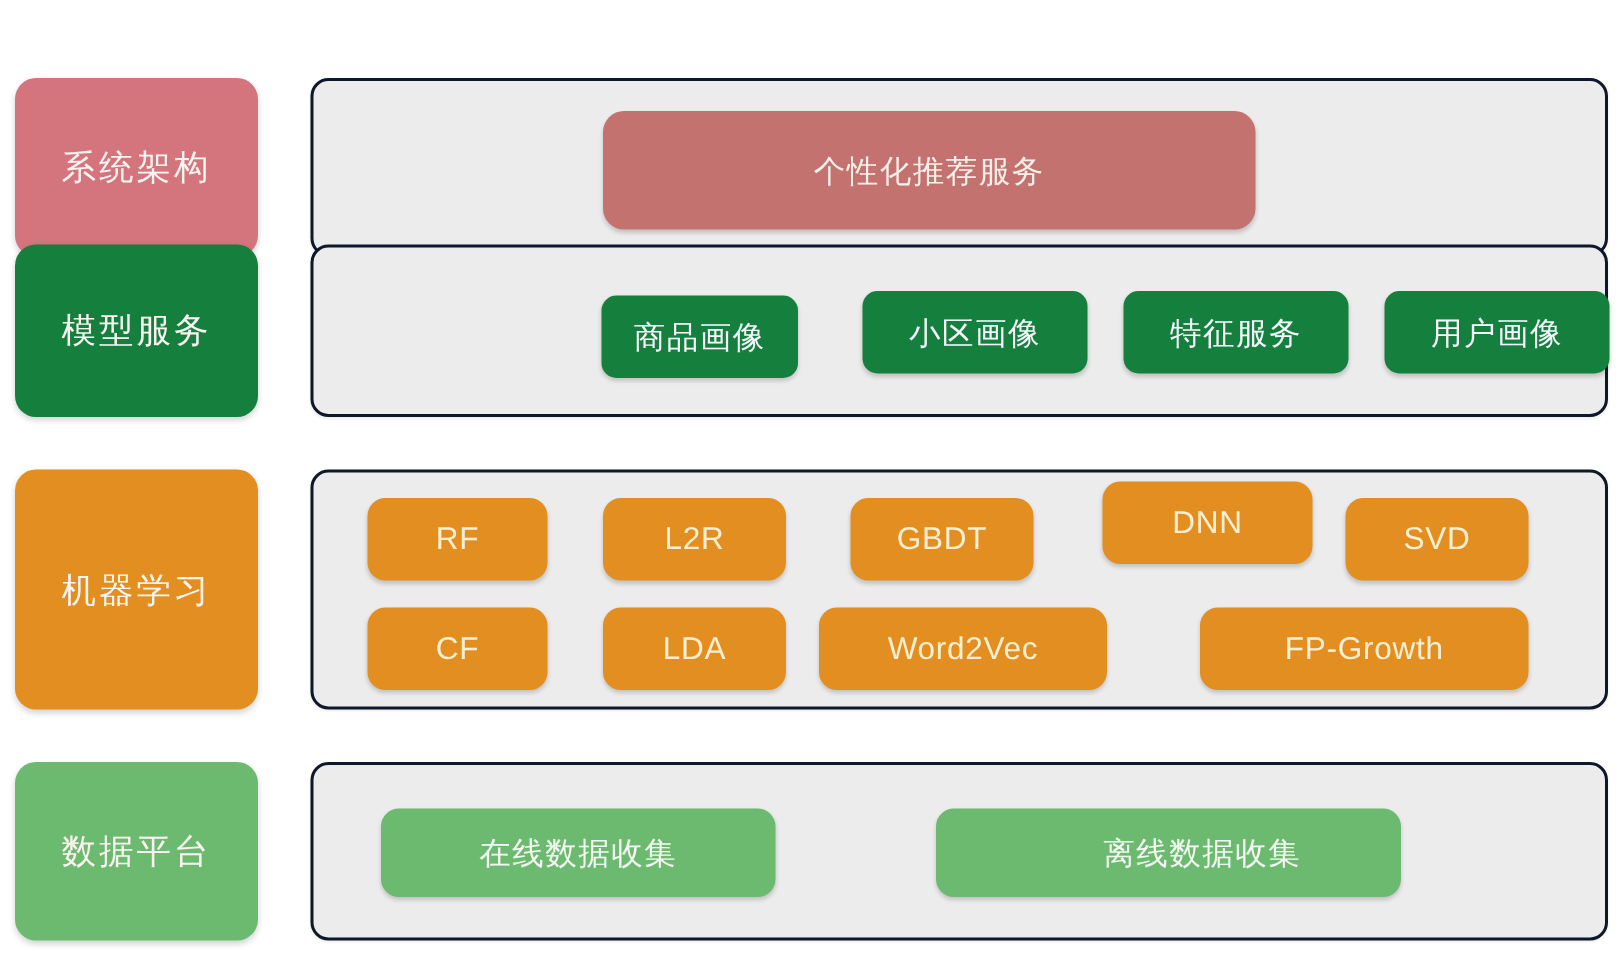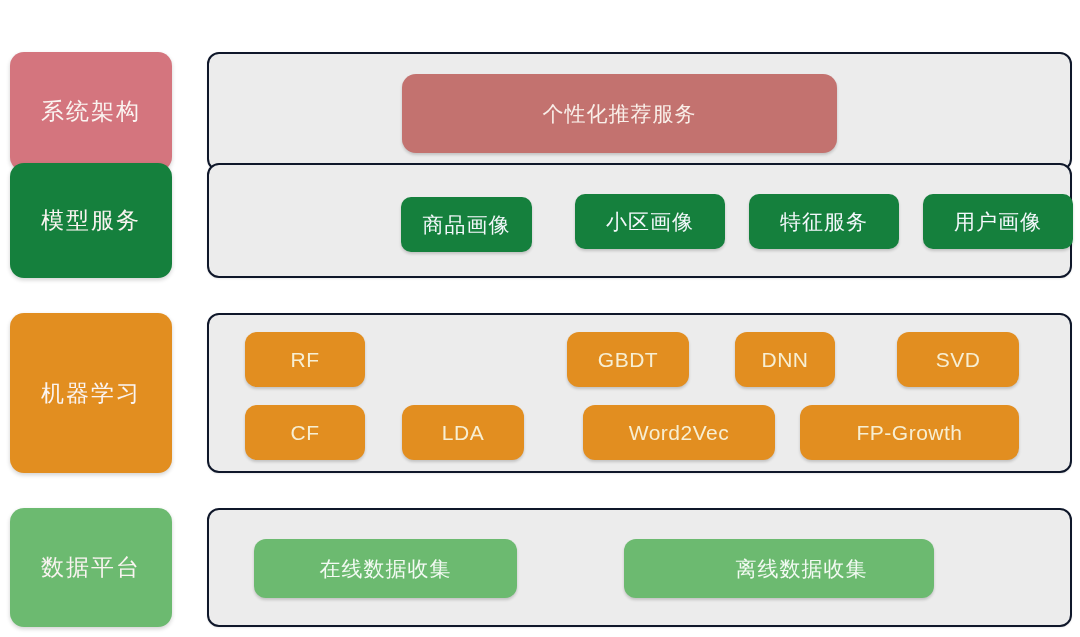--- a/index.html
+++ b/index.html
@@ -89,27 +89,28 @@
       <div class="node c-blue" style="left:366px; top:29px; width:150px; height:55px;">小区画像</div>
       <div class="node c-blue" style="left:540px; top:29px; width:150px; height:55px;">特征服务</div>
       <div class="node c-blue" style="left:714px; top:29px; width:150px; height:55px;">用户画像</div>
     </div>
   </div>
 
   <div class="row" style="top:313px; height:160px;">
     <div class="label-box c-orange">机器学习</div>
     <div class="panel">
       <div class="node c-orange" style="left:36px;  top:17px; width:120px; height:55px;">RF</div>
+      <div class="node c-orange" style="left:193px; top:17px; width:122px; height:55px;">L2R</div>
       <div class="node c-orange" style="left:358px; top:17px; width:122px; height:55px;">GBDT</div>
-      <div class="node c-orange" style="left:526px; top:17px; width:100px; height:55px;">DNN</div>
+      <div class="node c-orange" style="left:526px; top:6px; width:140px; height:55px;">DNN</div>
       <div class="node c-orange" style="left:688px; top:17px; width:122px; height:55px;">SVD</div>
 
       <div class="node c-orange" style="left:36px;  top:90px; width:120px; height:55px;">CF</div>
       <div class="node c-orange" style="left:193px; top:90px; width:122px; height:55px;">LDA</div>
-      <div class="node c-orange" style="left:374px; top:90px; width:192px; height:55px;">Word2Vec</div>
+      <div class="node c-orange" style="left:337px; top:90px; width:192px; height:55px;">Word2Vec</div>
       <div class="node c-orange" style="left:591px; top:90px; width:219px; height:55px;">FP-Growth</div>
     </div>
   </div>
 
   <div class="row" style="top:508px; height:119px;">
     <div class="label-box c-green">数据平台</div>
     <div class="panel">
       <div class="node c-green" style="left:45px;  top:29px; width:263px; height:59px;">在线数据收集</div>
       <div class="node c-green" style="left:415px; top:29px; width:265px; height:59px;padding-left:45px;">离线数据收集</div>
     </div>

